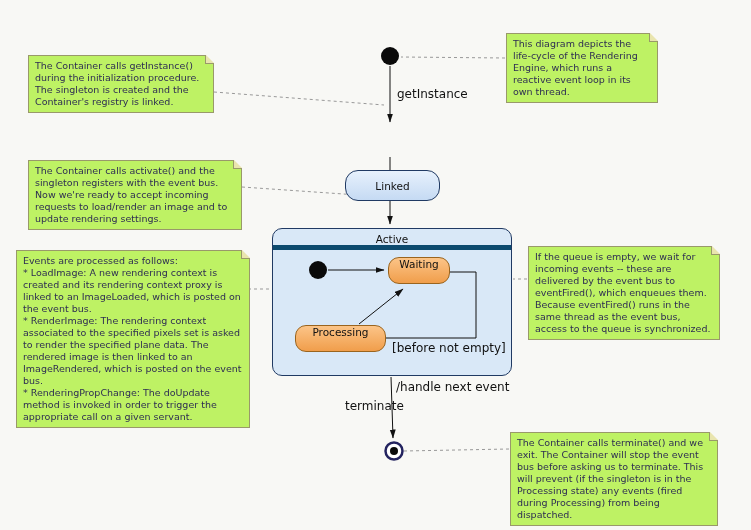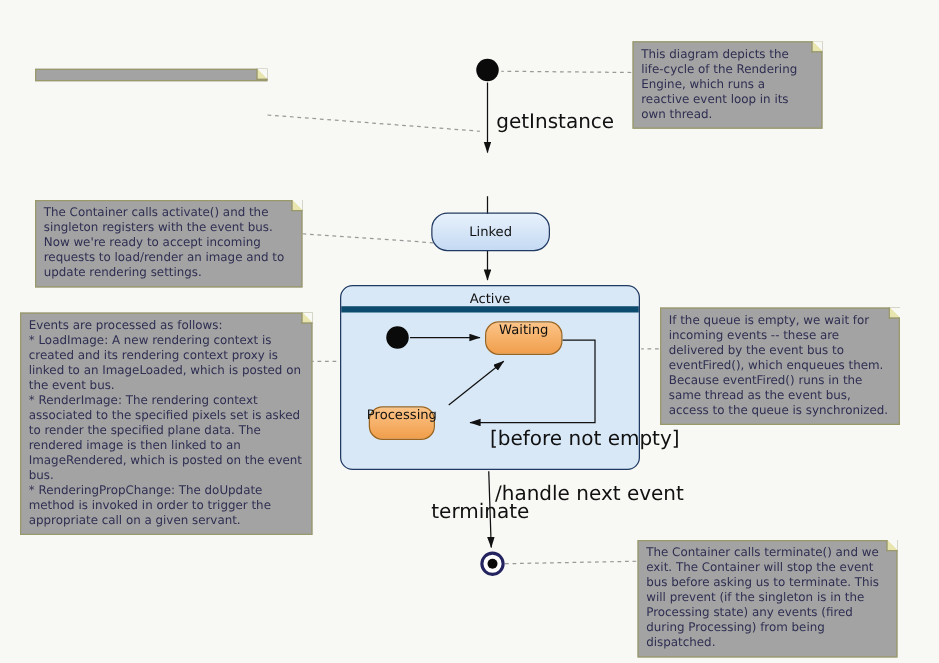--- a/index.html
+++ b/index.html
@@ -27,27 +27,27 @@
     border:1px solid #203a63; border-radius:13px;
     font-size:10.5px; color:#111;margin-top:44px;
   }
   .substate {
     position:absolute; display:flex; align-items:flex-start; justify-content:center;
     background:linear-gradient(180deg,#fcc488 0%, #f09e4b 100%);
     border:1px solid #9a641e; border-radius:11px;
     font-size:10.5px; color:#111;
   }
   .tlabel {
-    position:absolute; font-size:16px; color:#111; white-space:nowrap;
+    position:absolute; font-size:12px; color:#111; white-space:nowrap;
   }
   .block { display:block; }
   .indent { padding-left:4px;margin-top:25px; }
 
   .note {
-    position:absolute; background:#a3a3a3;
+    position:absolute; background:#bef264;
     border:1px solid #99996a; padding:4px 6px;
     font-size:9.5px; line-height:12px; color:#2e2e52;
   }
   .note-text { display:block; white-space:pre-line; }
   .note-fold {
     position:absolute; top:-1px; right:-1px; width:9px; height:9px;
     border-left:1px solid #99996a; border-bottom:1px solid #99996a;
     background:linear-gradient(225deg,#f8f8f5 0%, #f8f8f5 49%, #e9e5ae 51%, #e9e5ae 100%);
   }
 </style>
@@ -92,36 +92,37 @@
   </svg>
 
   <div class="state-simple" style="left:345px; top:126px; width:95px; height:31px;">
     <span>Linked</span>
   </div>
 
   <div class="substate" style="left:388px; top:257px; width:62px; height:27px;">
     <span>Waiting</span>
   </div>
 
-  <div class="substate" style="left:295px; top:325px; width:53px; height:27px;">
+  <div class="substate" style="left:295px; top:325px; width:91px; height:27px;">
     <span>Processing</span>
   </div>
 
   <div class="tlabel" style="left:397px; top:87px;">getInstance</div>
 
 
   <div class="tlabel" style="left:392px; top:341px;">
     <span class="block">[before not empty]</span>
     <span class="block indent">/handle next event</span>
   </div>
 
   <div class="tlabel" style="left:345px; top:399px;">terminate</div>
 
   <div class="note" style="left:28px; top:55px; width:186px;">
     <span class="note-fold"></span>
+    <span class="note-text">The Container calls getInstance() during the initialization procedure. The singleton is created and the Container's registry is linked.</span>
   </div>
 
   <div class="note" style="left:506px; top:33px; width:152px;">
     <span class="note-fold"></span>
     <span class="note-text">This diagram depicts the life-cycle of the Rendering Engine, which runs a reactive event loop in its own thread.</span>
   </div>
 
   <div class="note" style="left:28px; top:160px; width:214px;">
     <span class="note-fold"></span>
     <span class="note-text">The Container calls activate() and the singleton registers with the event bus. Now we're ready to accept incoming requests to load/render an image and to update rendering settings.</span>

